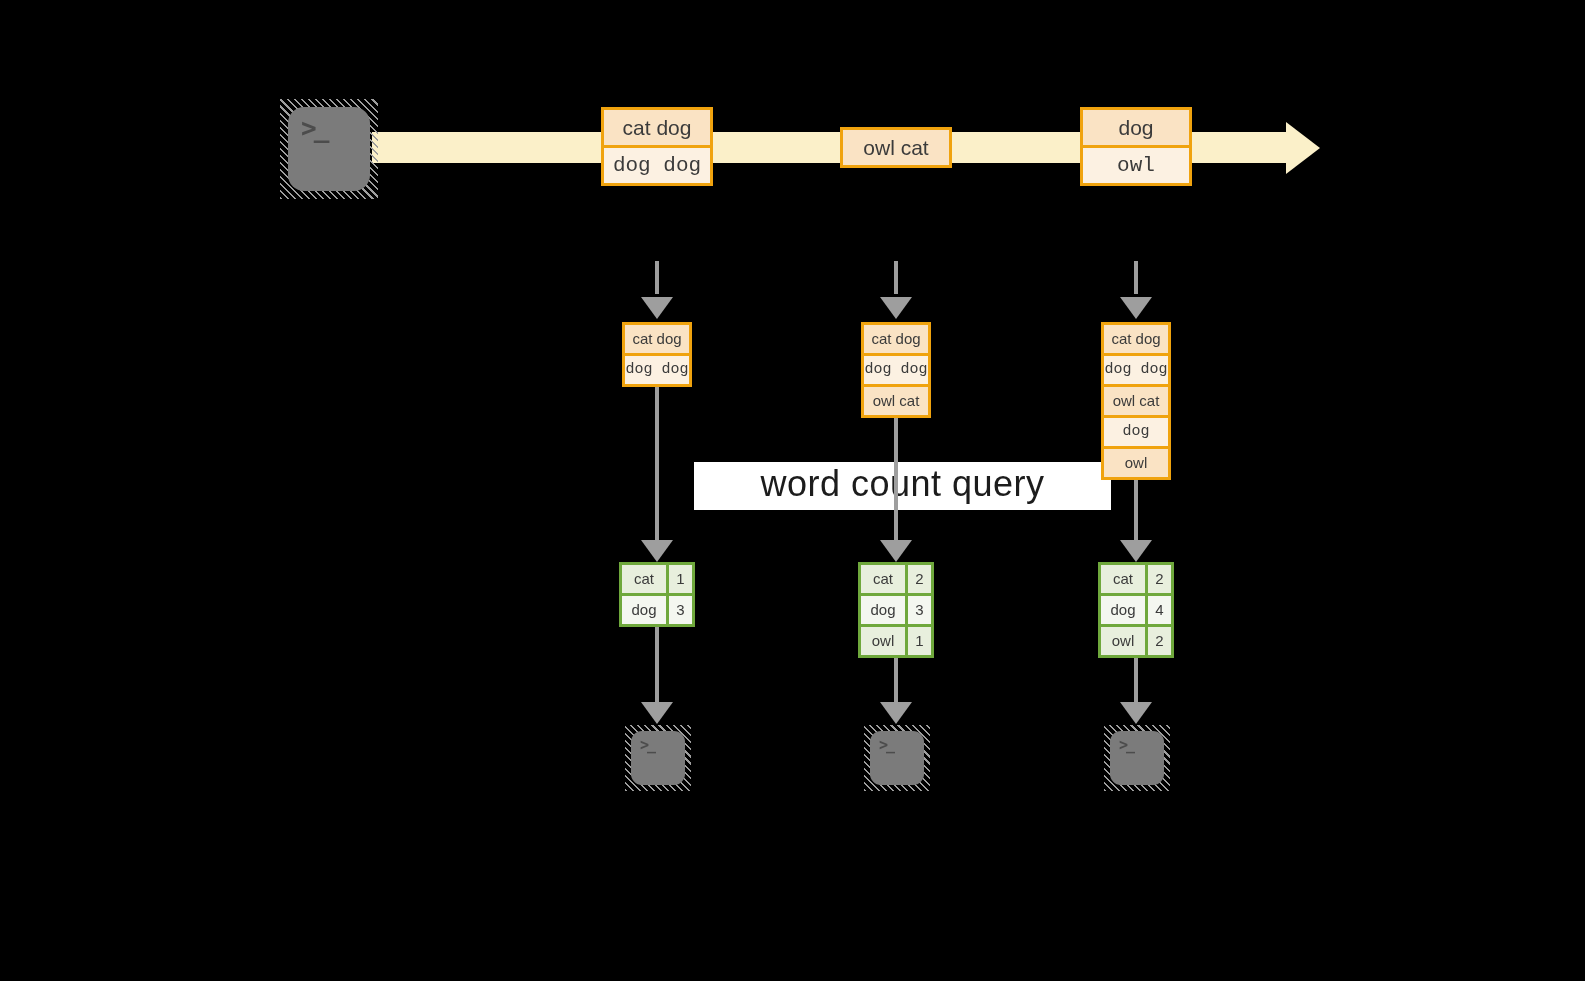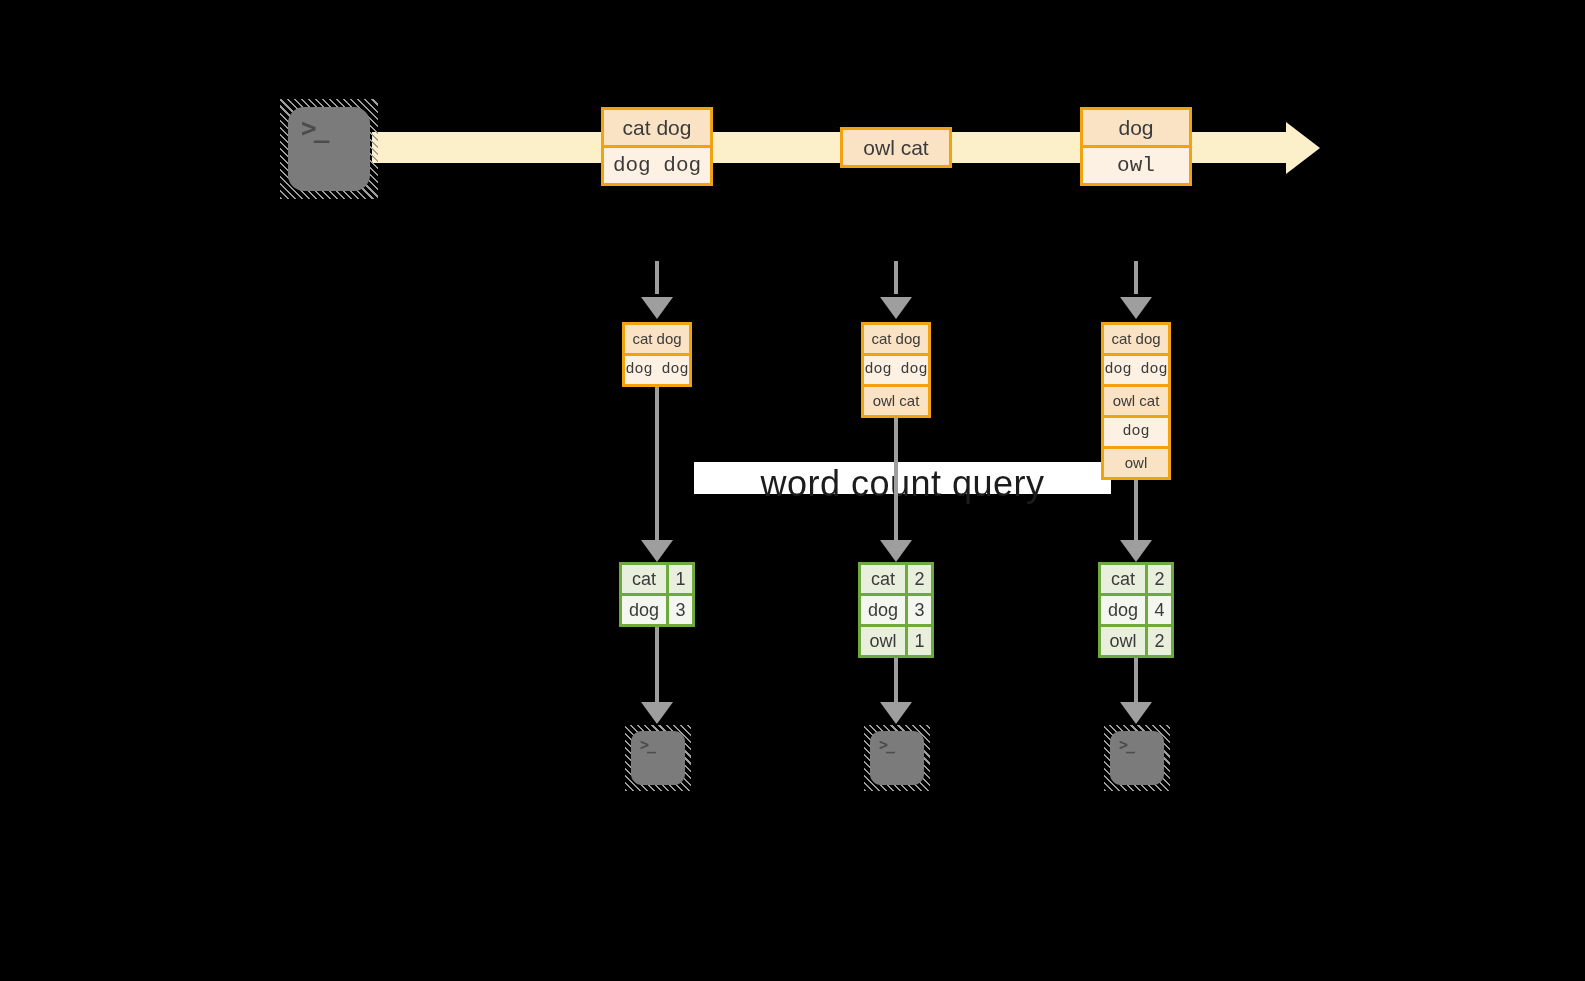--- a/index.html
+++ b/index.html
@@ -25,26 +25,26 @@
   .orow + .orow{border-top:3px solid #F0A30E;}
   .orow-lg{height:35px;line-height:35px;font-size:21px;}
   .orow-sm{height:28px;line-height:28px;font-size:15px;}
   .f-peach{background:#FAE3C4;}
   .f-cream{background:#FCF1E2;font-family:Liberation Mono, monospace;}
   
   .vline{position:absolute;width:4px;background:#9e9e9e;z-index:3;}
   .tri-down{position:absolute;width:0;height:0;z-index:3;
     border-left:16px solid transparent;border-right:16px solid transparent;border-top:22px solid #9e9e9e;}
   
-  .query-band{position:absolute;left:694px;top:462px;width:417px;height:32px;background:#ffffff;
+  .query-band{position:absolute;left:694px;top:462px;width:417px;height:48px;background:#ffffff;
     z-index:1;text-align:center;}
   .query-band span{font-size:36px;font-weight:300;line-height:44px;color:#1c1c1c;letter-spacing:0.5px;}
   
   .gtable{position:absolute;box-sizing:border-box;border:3px solid #6FA83C;width:76px;z-index:2;}
-  .grow{display:flex;height:28px;line-height:28px;font-size:18px;align-items:center;}
+  .grow{display:flex;height:28px;line-height:28px;font-size:15px;align-items:center;}
   .grow + .grow{border-top:3px solid #6FA83C;}
   .gword{width:44px;text-align:center;}
   .gnum{width:23px;border-left:3px solid #6FA83C;text-align:center;}
   .g-a > div{background:#E8EFDD;}
   .g-b > div{background:#F4F7F0;}
 </style>
 </head>
 <body>
 
 <div class="canvas">

